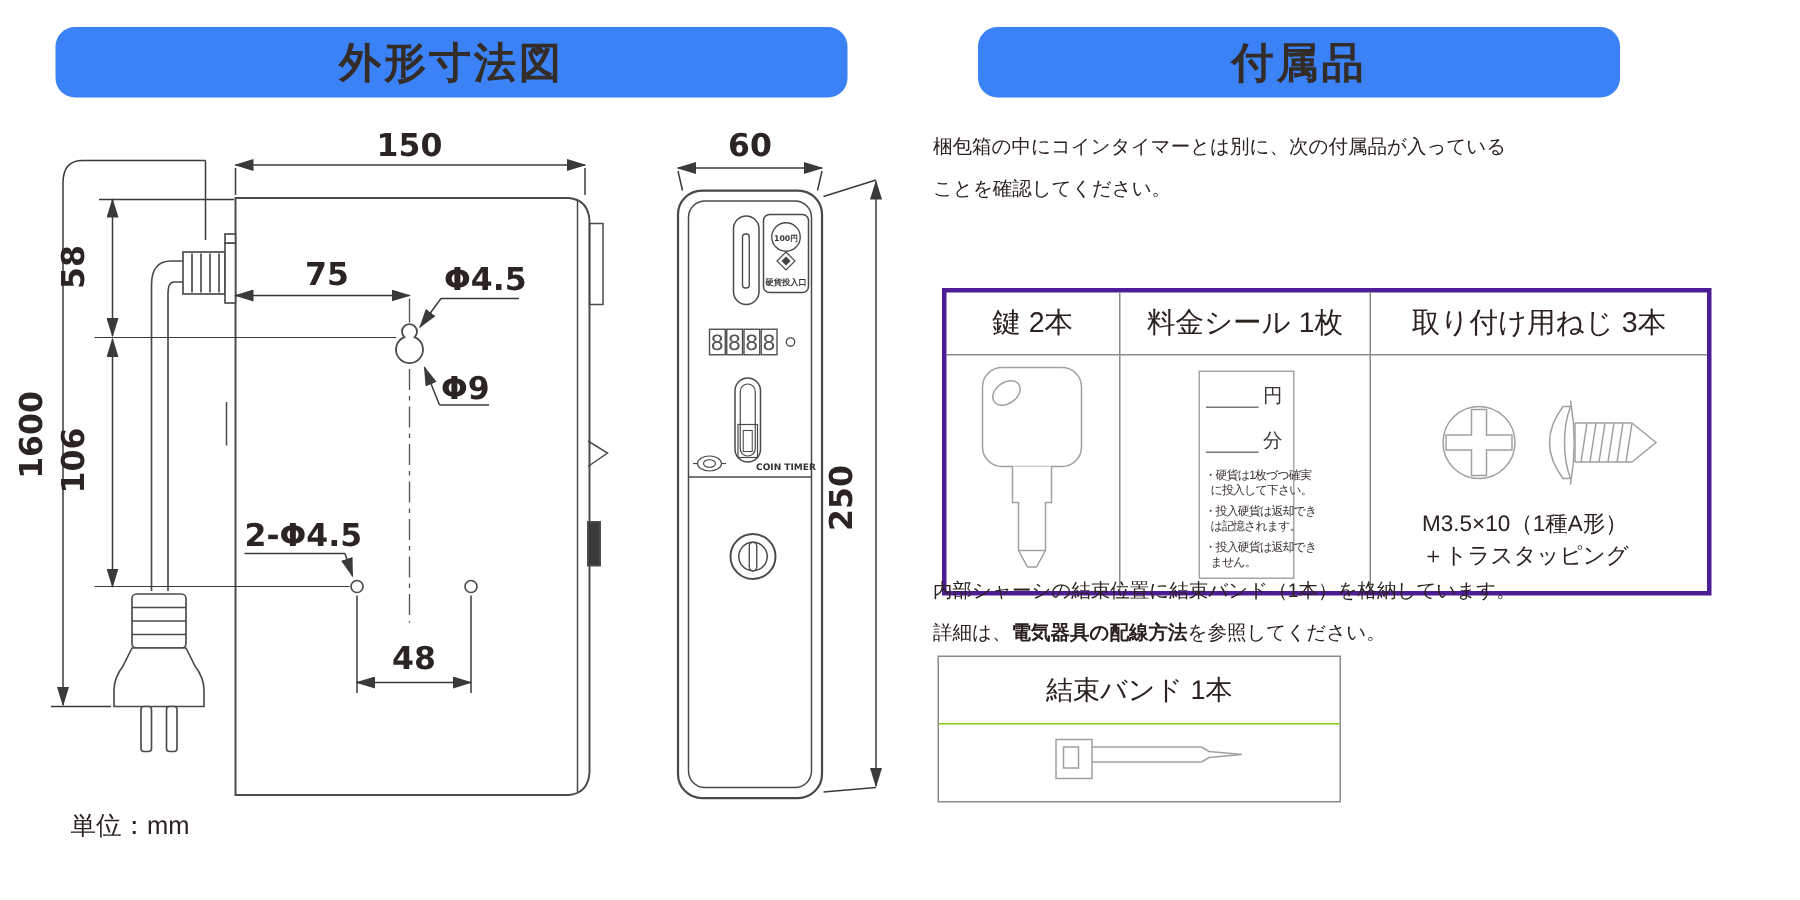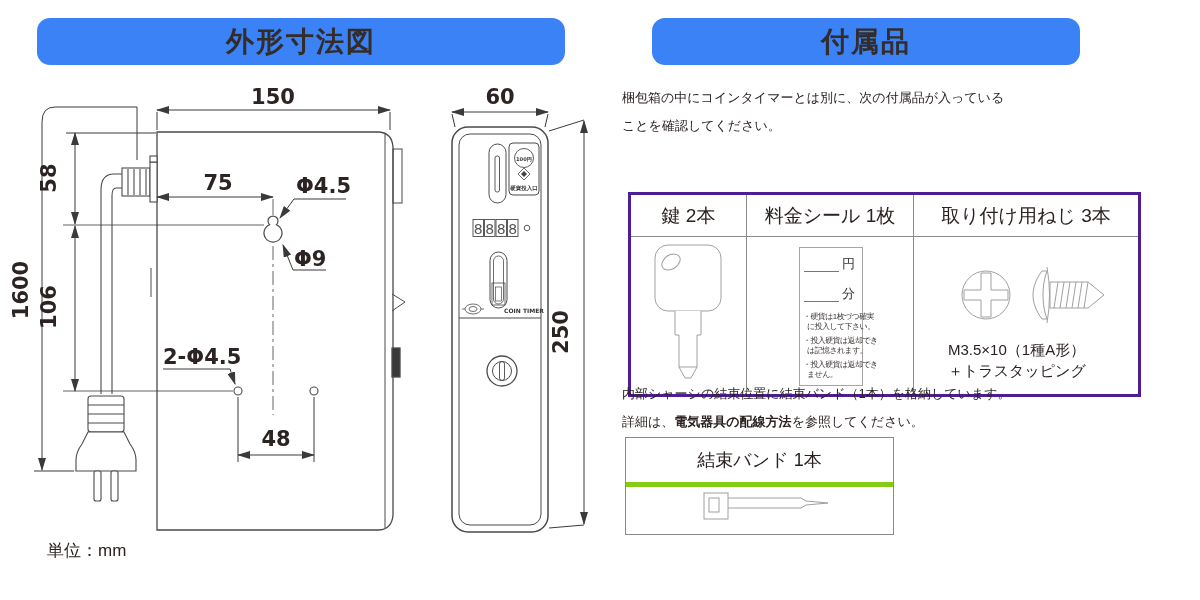--- a/index.html
+++ b/index.html
@@ -27,21 +27,21 @@
   
   #sticker{position:absolute;left:52px;top:10px;width:62px;height:137px;border:1px solid #a5a5a5;}
   .st-line{position:absolute;left:4px;width:35px;height:17px;border-bottom:1px solid #777;}
   .st-unit{position:absolute;left:42px;font-size:13px;color:#3a3432;}
   .st-b{position:absolute;left:3px;width:57px;font-size:8px;line-height:9.5px;
         letter-spacing:-0.6px;color:#3a3432;white-space:nowrap;}
   .ind{padding-left:4px;}
   #screw-text{position:absolute;left:34px;top:102px;font-size:15px;line-height:21px;color:#2b2220;}
   
   #band-table{position:absolute;left:625px;top:437px;width:267px;height:96px;border:1px solid #8a8a8a;}
-  #band-head{position:absolute;top:0;left:0;right:0;height:44px;border-bottom:5px solid #84cc16;
+  #band-head{position:absolute;top:0;left:0;right:0;height:44px;border-bottom:1px solid #84cc16;
              text-align:center;line-height:44px;font-size:18px;font-weight:500;}
   svg text{font-family:"DejaVu Sans","Liberation Sans",sans-serif;}
   .dimtxt{font-size:21px;font-weight:bold;fill:#2b2422;}
 </style>
 </head>
 <body>
 
 <div id="page">
 
   <div class="hdr" id="hdr-left">外形寸法図</div>

